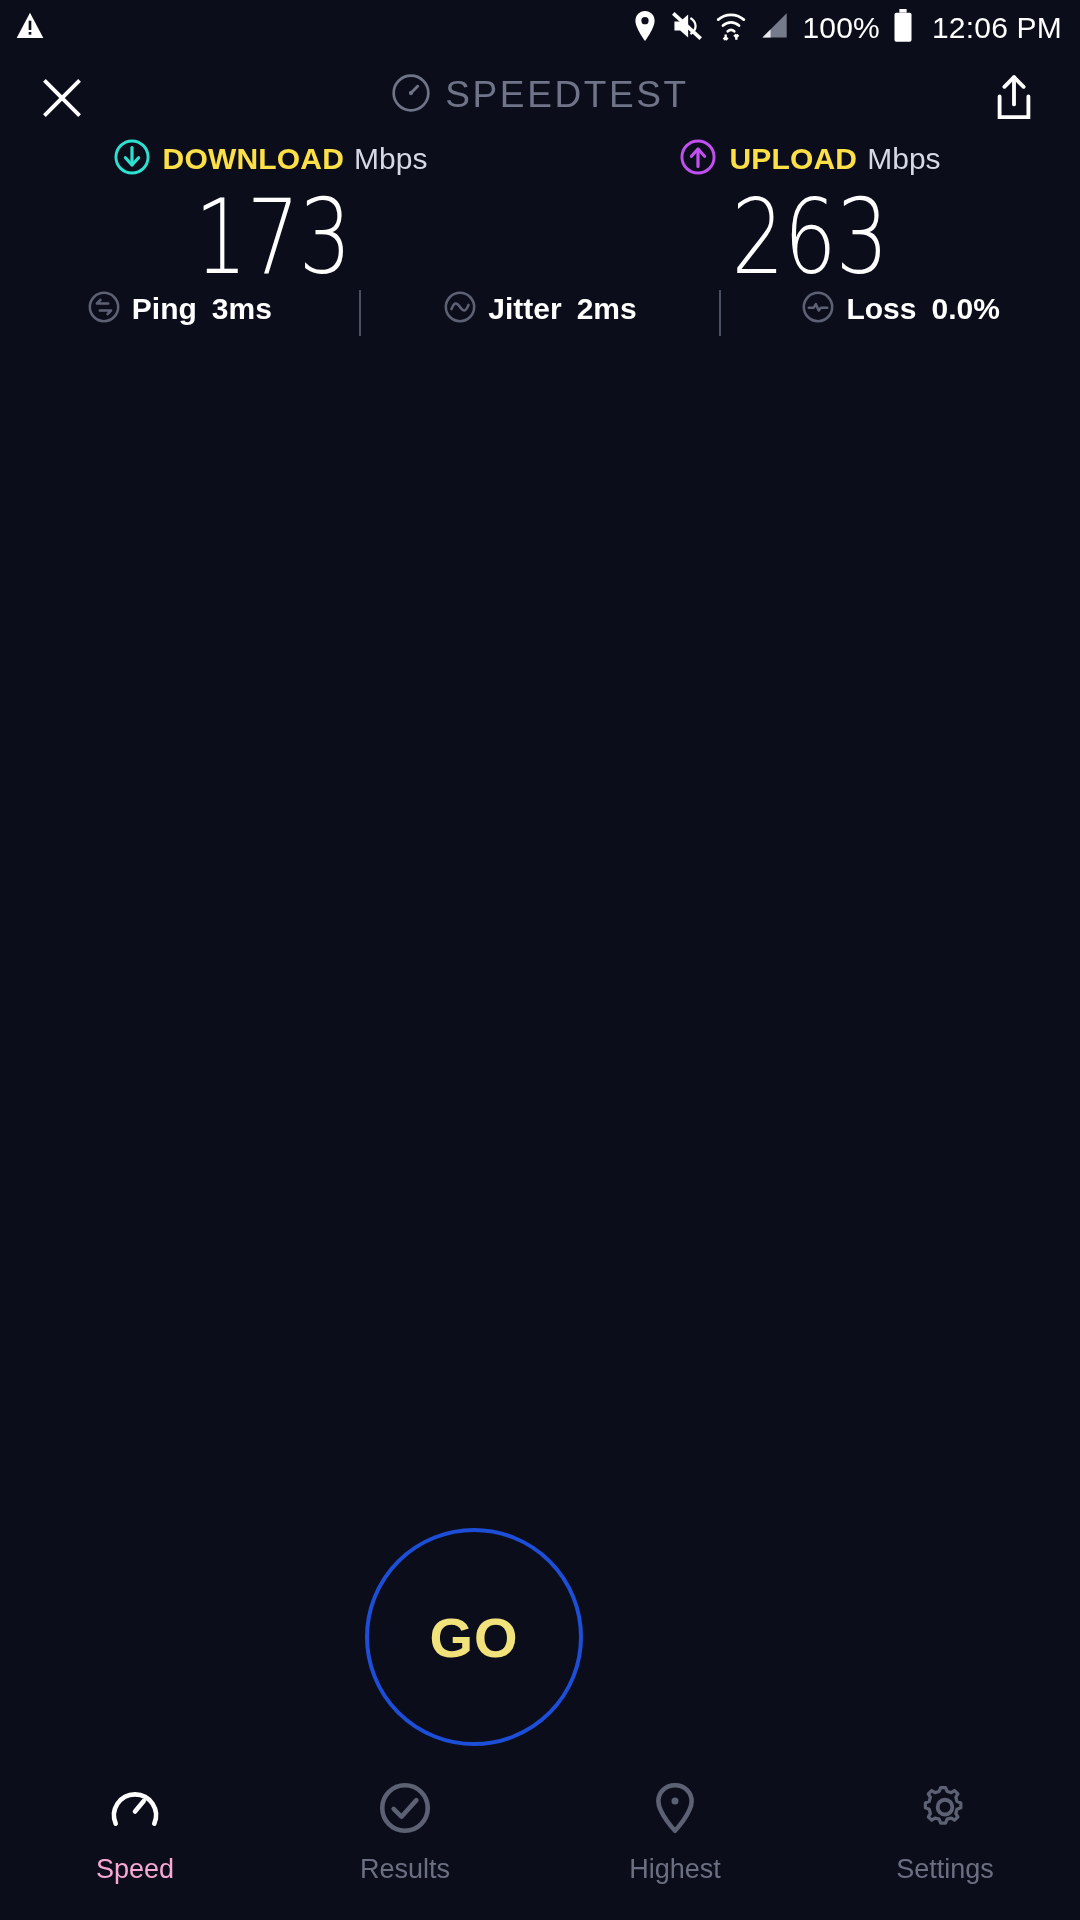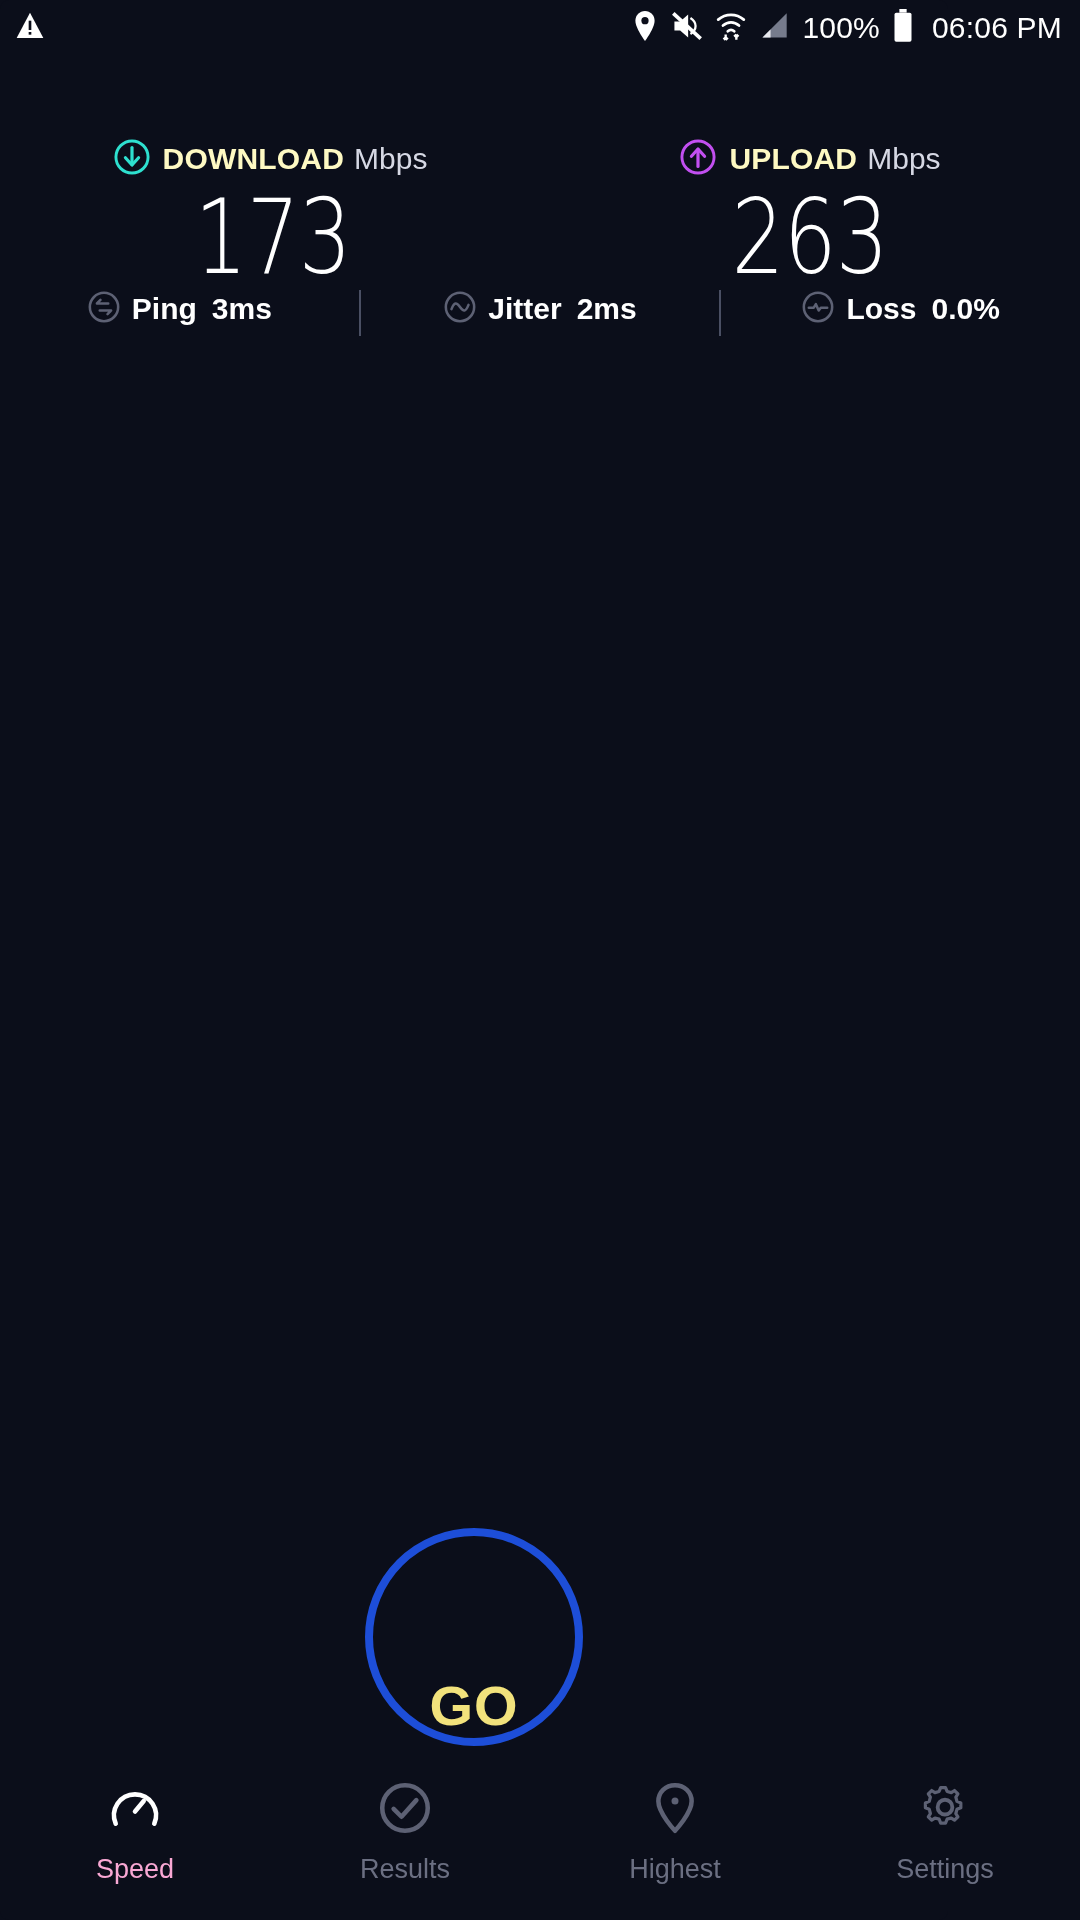--- a/index.html
+++ b/index.html
@@ -39,21 +39,21 @@
   .share-btn {
     position:absolute; right:38px; top:14px; width:56px; height:56px;
     display:flex; align-items:center; justify-content:center; cursor:pointer;
   }
 
   
   .results { position:absolute; top:134px; left:0; width:1080px; }
   .res-row { display:flex; }
   .res-col { width:50%; display:flex; flex-direction:column; align-items:center; }
   .res-head { display:flex; align-items:center; gap:12px; height:50px; }
-  .res-label { color:#fef9c3; font-size:30px; font-weight:700; letter-spacing:.2px; }
+  .res-label { color:#fde047; font-size:30px; font-weight:700; letter-spacing:.2px; }
   .res-unit  { color:#d6d8e4; font-size:30px; font-weight:400; margin-left:-2px; }
   .res-value {
     color:#ffffff; font-size:104px; font-weight:300; line-height:1.02;
     letter-spacing:-1px; font-family:"DejaVu Sans", sans-serif;
     transform:scaleX(.80); transform-origin:center top;
   }
   .dl-col .res-value { margin-left:6px; }
 
   
   .metrics {
@@ -83,21 +83,21 @@
   }
   .ad-scroll {
     position:absolute; right:-76px; top:320px; width:14px; height:340px;
     background:#9296a4; border-radius:7px;
   }
 
   
   .go {
     position:absolute; left:50%; top:1528px; transform:translateX(-50%);
     width:218px; height:218px; border-radius:50%;
-    border:8px solid #1d4ed8; display:flex; align-items:flex-end; justify-content:center;
+    border:4px solid #1d4ed8; display:flex; align-items:center; justify-content:center;
     cursor:pointer;
   }
   .go-label { color:#f2e27c; font-size:56px; font-weight:700; letter-spacing:1px; }
 
   
   .nav {
     position:absolute; left:0; bottom:0; width:1080px; height:150px;
     display:flex; align-items:flex-start; padding-top:10px;
   }
   .nav-item {
@@ -150,24 +150,49 @@
           <path d="M10 23 L3 23 L10 16 Z" fill="#e8e9ee"></path>
         </svg>
       </span>
       <span class="sb-pct">100%</span>
       <span>
         <svg width="20" height="34" viewBox="0 0 16 28">
           <rect x="5" y="0" width="6" height="3" fill="#ffffff"></rect>
           <rect x="1" y="3" width="14" height="24" rx="1.5" fill="#ffffff"></rect>
         </svg>
       </span>
-      <span class="sb-time">06:06 PM</span>
-    </div>
-  </div>
-
+      <span class="sb-time">12:06 PM</span>
+    </div>
+  </div>
+
+  <div class="appbar">
+    <div class="brand">
+      <span>
+        <svg width="40" height="40" viewBox="0 0 30 30">
+          <circle cx="15" cy="15" r="13" stroke="#6f7488" stroke-width="2" fill="none"></circle>
+          <line x1="15" y1="15" x2="20" y2="10" stroke="#6f7488" stroke-width="2.2" stroke-linecap="round"></line>
+          <circle cx="15" cy="15" r="1.6" fill="#6f7488"></circle>
+        </svg>
+      </span>
+      <span class="brand-word">SPEEDTEST</span>
+    </div>
+    <div class="close-x">
+      <svg width="48" height="48" viewBox="0 0 30 30">
+        <line x1="4" y1="4" x2="26" y2="26" stroke="#ffffff" stroke-width="2.4"></line>
+        <line x1="26" y1="4" x2="4" y2="26" stroke="#ffffff" stroke-width="2.4"></line>
+      </svg>
+    </div>
+    <div class="share-btn">
+      <svg width="44" height="48" viewBox="0 0 26 30">
+        <path d="M13 2 L13 19" stroke="#ffffff" stroke-width="2.4" stroke-linecap="round"></path>
+        <path d="M7 8 L13 2 L19 8" stroke="#ffffff" stroke-width="2.4" fill="none" stroke-linecap="round" stroke-linejoin="round"></path>
+        <path d="M4 14 L4 27 L22 27 L22 14" stroke="#ffffff" stroke-width="2.4" fill="none" stroke-linecap="round"></path>
+      </svg>
+    </div>
+  </div>
 
   <div class="results">
     <div class="res-row">
 
       <div class="res-col dl-col">
         <div class="res-head">
           <span>
             <svg width="38" height="38" viewBox="0 0 26 26">
               <circle cx="13" cy="13" r="11" stroke="#2ee0cf" stroke-width="2" fill="none"></circle>
               <line x1="13" y1="6.5" x2="13" y2="18" stroke="#2ee0cf" stroke-width="2.2" stroke-linecap="round"></line>

